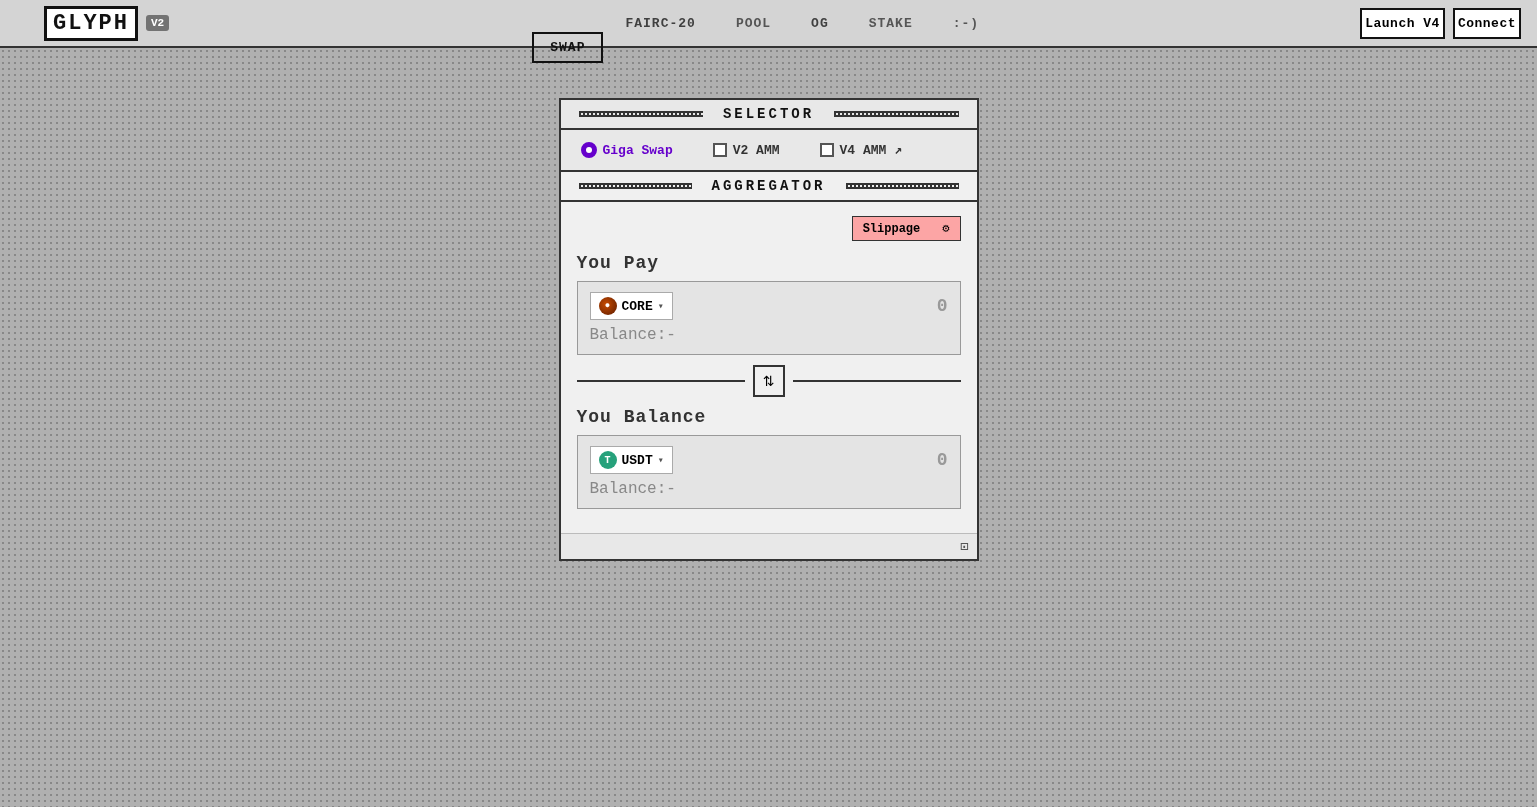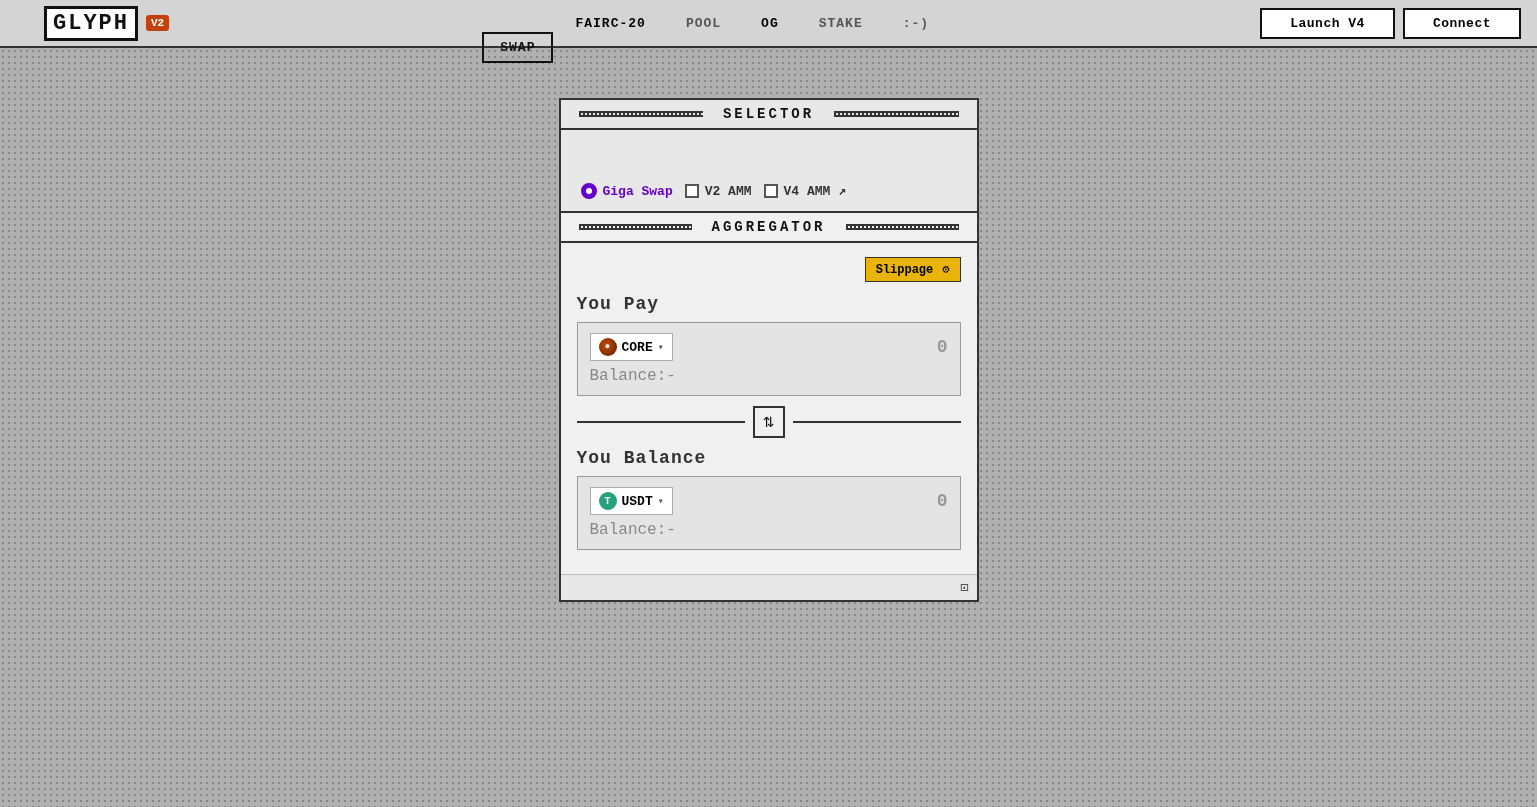--- a/index.html
+++ b/index.html
@@ -37,21 +37,21 @@
       font-family: 'Courier New', monospace;
       border: 3px solid #111;
       padding: 2px 6px;
       letter-spacing: 2px;
       color: #111;
       background: #fff;
       margin-left: 28px;
     }
 
     .version-badge {
-      background: #c2410c;
+      background: #737373;
       color: #fff;
       font-size: 11px;
       font-weight: bold;
       padding: 2px 5px;
       border-radius: 3px;
     }
 
     .nav {
       display: flex;
       align-items: center;
@@ -71,30 +71,30 @@
     }
 
     .nav-item.active {
       border: 2px solid #111;
       color: #111;
       background: transparent;
       margin-top: 48px;
     }
 
     .nav-item.dimmed {
-      color: #000000;
+      color: #404040;
     }
 
     .header-right {
       display: flex;
       gap: 8px;
     }
 
     .header-btn {
-      padding: 6px 28px;
+      padding: 6px 3px;
       font-size: 13px;
       font-weight: bold;
       font-family: 'Courier New', monospace;
       border: 2px solid #111;
       background: #fff;
       cursor: pointer;
       letter-spacing: 0.5px;
     }
 
     
@@ -148,22 +148,21 @@
       letter-spacing: 3px;
       color: #111;
       padding: 0 12px;
       white-space: nowrap;
     }
 
     .selector-options {
       display: flex;
       align-items: center;
       padding: 12px 20px;
-      gap: 12px;
-      margin-top: 41px;
+      gap: 40px;
     }
 
     .selector-option {
       display: flex;
       align-items: center;
       gap: 6px;
       font-size: 13px;
       font-weight: bold;
       cursor: pointer;
       color: #333;
@@ -219,24 +218,24 @@
 
     .slippage-row {
       display: flex;
       justify-content: flex-end;
       margin-bottom: 12px;
     }
 
     .slippage-btn {
       display: flex;
       align-items: center;
-      gap: 9px;
+      gap: 22px;
       padding: 4px 10px;
       border: 1.5px solid #333;
-      background: #eab308;
+      background: #fca5a5;
       font-size: 12px;
       font-family: 'Courier New', monospace;
       cursor: pointer;
       font-weight: bold;
     }
 
     .slippage-icon {
       font-size: 12px;
     }
 

